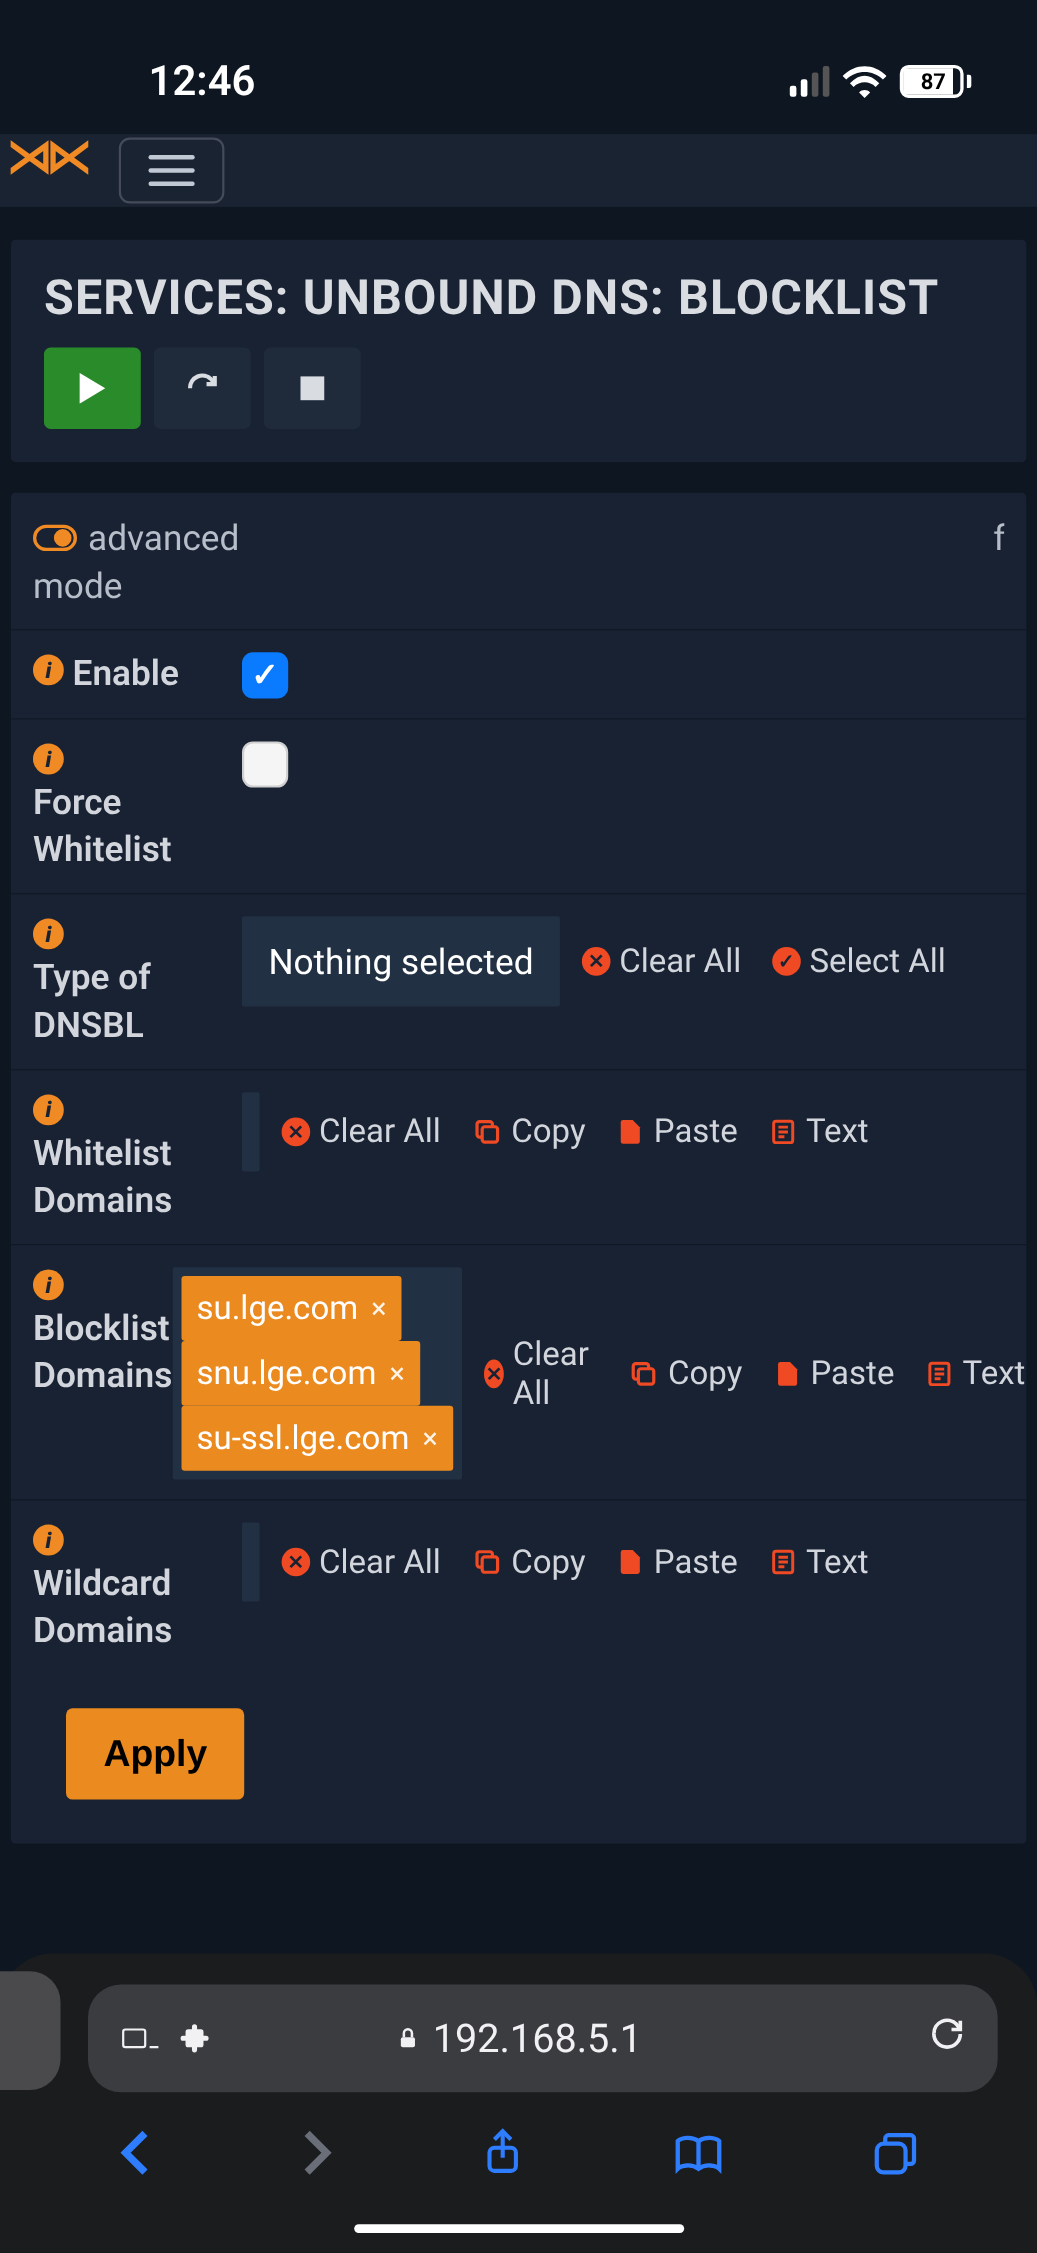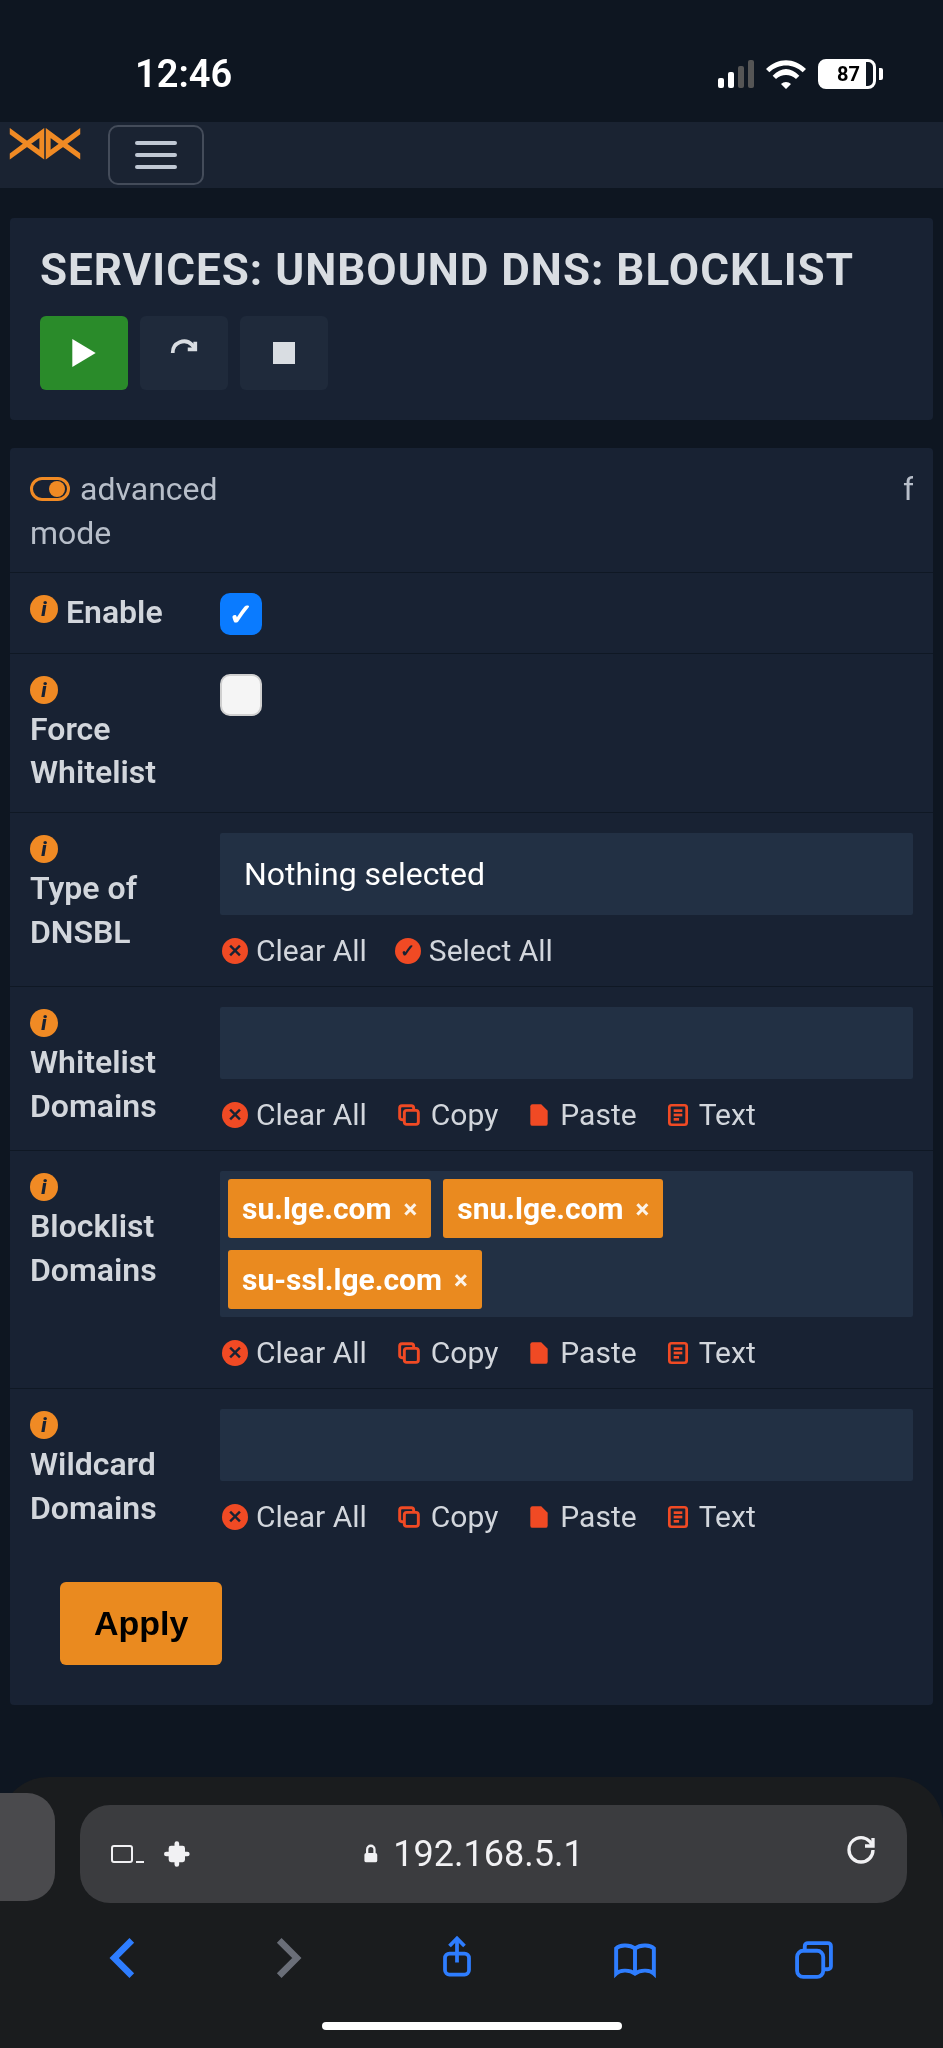--- a/index.html
+++ b/index.html
@@ -132,21 +132,21 @@
   .label-col{
     width: 190px;
     display:flex; align-items:flex-start; gap:8px;
     color:#d2d6dc; font-size:32px; font-weight:600;
     flex-wrap:wrap;
     line-height:1.35;
   }
   .label-text{ display:inline; }
   .field-col{
     flex:1;
-    display:flex; flex-direction:column; gap:18px;
+    display:flex; flex-direction:row; gap:18px;
     padding-top:2px;
   }
 
   
   .info-icon{
     width:28px; height:28px; border-radius:50%;
     background:#f08a24; color:#182233;
     display:inline-flex; align-items:center; justify-content:center;
     font-size:20px; font-weight:900; font-style:italic;
     flex-shrink:0;
@@ -190,24 +190,23 @@
     border-radius:2px;
     cursor:pointer;
   }
 
   
   .token-box{
     background:#223044;
     min-height: 72px;
     border-radius:2px;
     padding: 8px;
-    display:flex; flex-wrap:wrap; gap:12px;
+    display:flex; flex-wrap:wrap; 
     cursor:text;
     align-items:center;
-    font-weight:bold;
   }
   .token{
     background:#ea8a1f;
     color:#fff;
     font-size:30px;
     padding: 12px 14px;
     border-radius:3px;
     display:flex; align-items:center; gap:12px;
     white-space:nowrap;
   }

